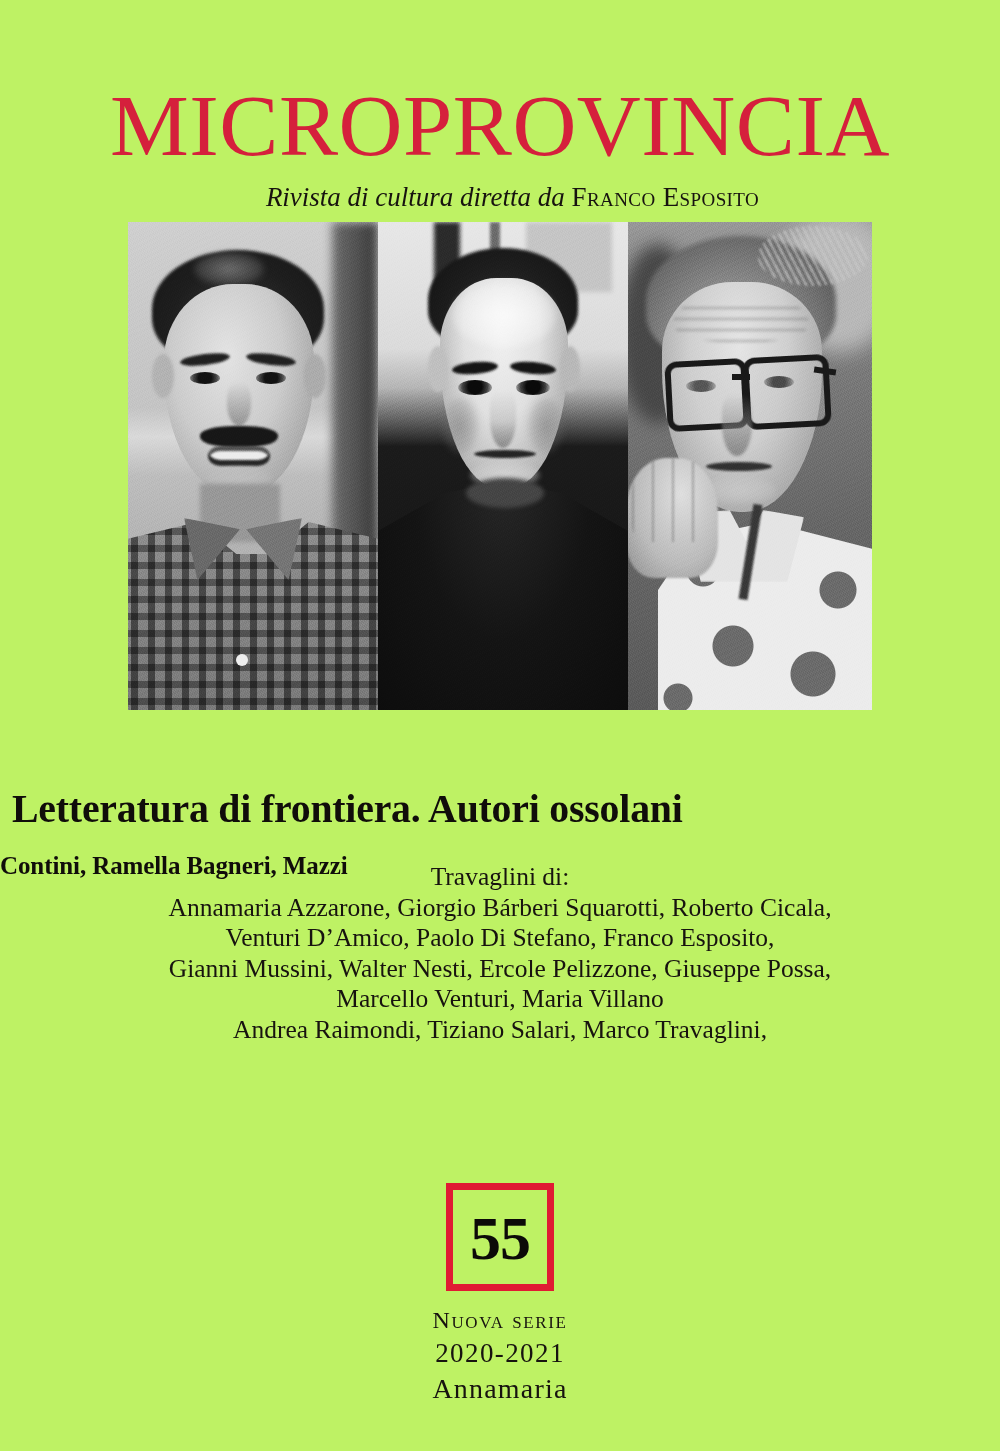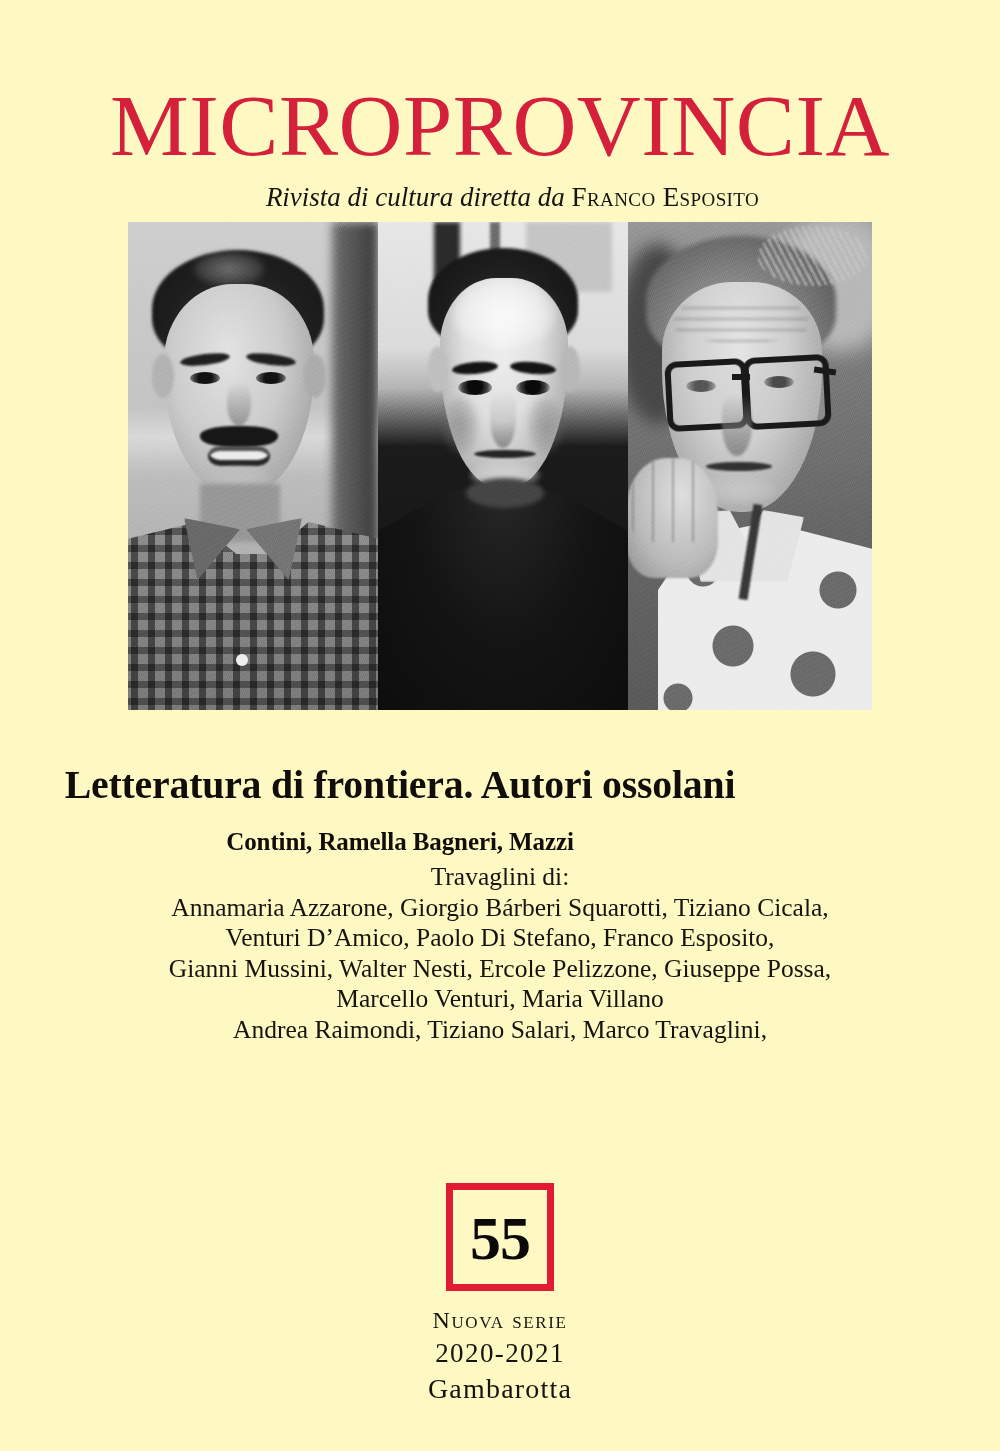--- a/index.html
+++ b/index.html
@@ -11,21 +11,21 @@
     height: 1451px;
     background: #fffdf0;
     font-family: "Liberation Serif", serif;
     overflow: hidden;
     position: relative;
   }
 
   .cover {
     position: absolute;
     inset: 0;
-    background: #fef9c3;
+    background: #bef264;
   }
 
   
   .masthead {
     position: absolute;
     top: 84px;
     left: 0;
     width: 1000px;
     text-align: center;
   }
@@ -248,22 +248,22 @@
     position:absolute; inset:0; pointer-events:none;
     background:
       repeating-linear-gradient(37deg, rgba(255,255,255,.035) 0 1px, rgba(0,0,0,.035) 1px 2px),
       repeating-linear-gradient(113deg, rgba(255,255,255,.03) 0 1px, rgba(0,0,0,.03) 1px 2px);
     mix-blend-mode: overlay;
   }
 
   
   .titleblock {
     position: absolute;
-    left: 0; top: 760px; width: 800px;
-    text-align: center;
+    left: 0; top: 784px; width: 800px;
+    text-align: left;
   }
   .issue-title {
     font-size: 41px;
     font-weight: bold;
     color: #100d0a;
     letter-spacing: -0.2px;
     white-space: nowrap;
     transform: scaleX(0.97);
   }
   .issue-authors {
@@ -419,29 +419,29 @@
 
   </div>
 
   <div class="titleblock">
     <div class="issue-title">Letteratura di frontiera. Autori ossolani</div>
     <div class="issue-authors">Contini, Ramella Bagneri, Mazzi</div>
   </div>
 
   <div class="contributors">
     <span class="lead">Travaglini di:</span>
-    <span class="line">Annamaria Azzarone, Giorgio Bárberi Squarotti, Tiziano Cicala,</span>
+    <span class="line">Annamaria Azzarone, Giorgio Bárberi Squarotti, Roberto Cicala,</span>
     <span class="line">Venturi D’Amico, Paolo Di Stefano, Franco Esposito,</span>
     <span class="line">Gianni Mussini, Walter Nesti, Ercole Pelizzone, Giuseppe Possa,</span>
     <span class="line">Marcello Venturi, Maria Villano</span>
     <span class="line">Andrea Raimondi, Tiziano Salari, Marco Travaglini,</span>
   </div>
 
   <div class="colophon">
     <div class="issue-box">
       <span class="issue-number">55</span>
     </div>
     <div class="series">Nuova serie</div>
     <div class="years">2020-2021</div>
-    <div class="publisher">Gambarotta</div>
+    <div class="publisher">Annamaria</div>
   </div>
 
 </div>
 
 </body></html>

